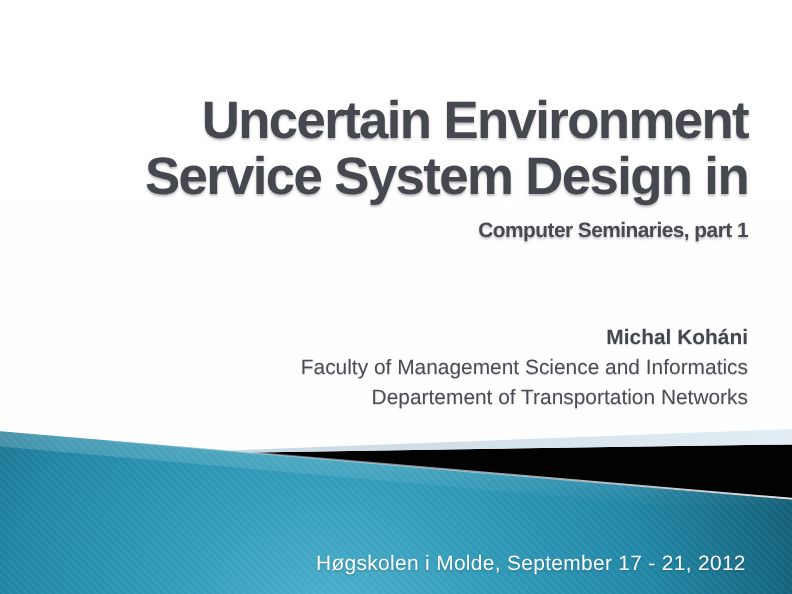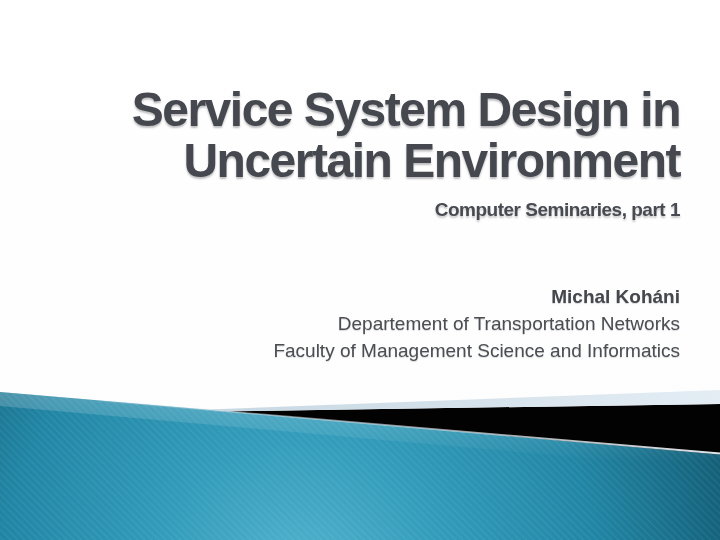--- a/index.html
+++ b/index.html
@@ -37,21 +37,21 @@
     font-size: 19px;
     line-height: 36px;
     font-weight: bold;
     letter-spacing: -0.5px;
     color: #474a50;
     text-shadow: 0 2px 2px rgba(70,70,75,0.3);
     margin-top: 6px;
     white-space: nowrap;
   }
   .author-block {
-    top: 283px;
+    top: 294px;
     right: 40px;
     left: 40px;
     text-align: right;
     font-size: 19px;
     line-height: 27px;
     color: #4a4d52;
     text-shadow: 0 1px 1px rgba(130,130,135,0.3);
   }
   .author-name {
     font-weight: bold;
@@ -106,25 +106,26 @@
     <polygon points="0,392 720,453 720,470 0,406" fill="url(#gSheen)"></polygon>
 
     <polygon points="228,411.3 720,404 720,454.5" fill="#020202"></polygon>
 
     <line x1="100" y1="400.5" x2="720" y2="453.5" stroke="url(#gSilver)" stroke-width="1.8"></line>
 
     <polygon points="208,409.6 720,390 720,404 228,411.3" fill="url(#gPale)"></polygon>
   </svg>
 
   <div class="text-layer title-block">
+    <div class="title-line">Uncertain Environment</div>
     <div class="title-line">Service System Design in</div>
-    <div class="title-line">Uncertain Environment</div>
     <div class="title-sub">Computer Seminaries, part 1</div>
   </div>
 
   <div class="text-layer author-block">
     <div class="author-name">Michal Koháni</div>
+    <div class="affiliation-line">Faculty of Management Science and Informatics</div>
     <div class="affiliation-line">Departement of Transportation Networks</div>
-    <div class="affiliation-line">Faculty of Management Science and Informatics</div>
   </div>
 
+  <div class="text-layer footer-date">Høgskolen i Molde, September 17 - 21, 2012</div>
 
 </div>
 
 </body></html>

